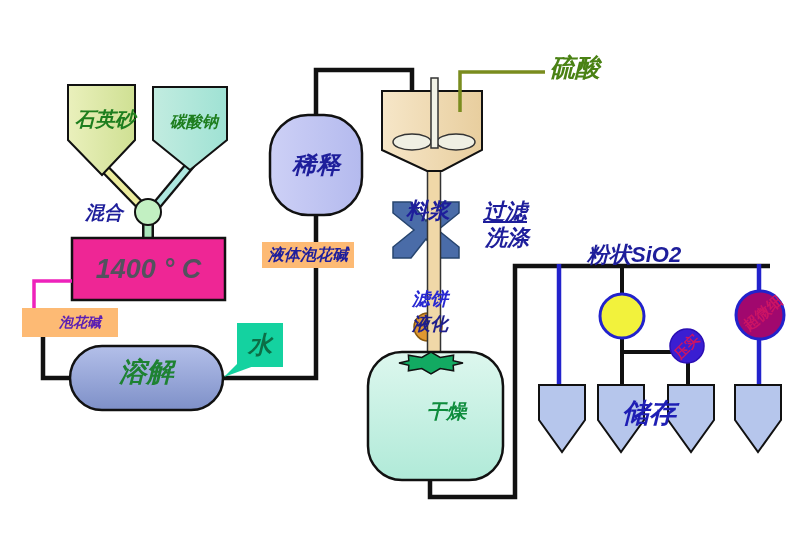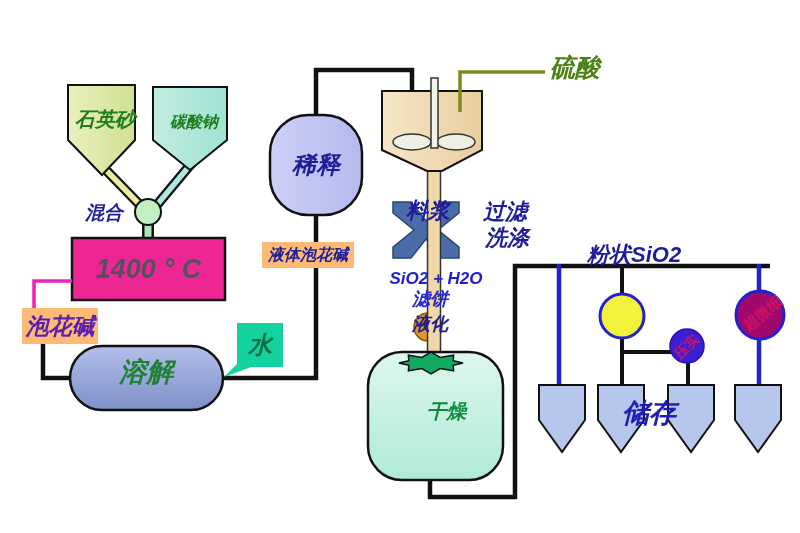--- a/index.html
+++ b/index.html
@@ -125,39 +125,38 @@
   </svg>
 
   <div class="lbl c-green" style="left:71px;top:108px;width:68px;text-align:center;font-size:20px;">石英砂</div>
 
   <div class="lbl c-green" style="left:164px;top:113px;width:60px;text-align:center;font-size:16px;">碳酸钠</div>
 
   <div class="lbl c-navy" style="left:85px;top:203px;font-size:19px;">混合</div>
 
   <div class="boxlbl c-gray" style="left:72px;top:238px;width:153px;height:62px;font-size:27px;">1400 ° C</div>
 
-  <div class="boxlbl tag c-purple" style="left:22px;top:308px;width:76px;height:36px;font-size:23px;">泡花碱</div>
+  <div class="boxlbl tag c-purple" style="left:22px;top:308px;width:76px;height:29px;font-size:14px;padding-left:20px;">泡花碱</div>
 
   <div class="boxlbl c-green" style="left:70px;top:346px;width:153px;height:52px;font-size:27px;color:#1e8232;">溶解</div>
 
   <div class="boxlbl" style="left:237px;top:323px;width:46px;height:44px;font-size:24px;color:#0c6e46;">水</div>
 
   <div class="boxlbl c-navy" style="left:270px;top:115px;width:92px;height:100px;font-size:24px;">稀释</div>
 
   <div class="boxlbl tag c-navy" style="left:262px;top:242px;width:92px;height:26px;font-size:16px;">液体泡花碱</div>
 
   <div class="lbl c-olive" style="left:550px;top:54px;font-size:25px;">硫酸</div>
 
 
   <div class="lbl c-navy" style="left:406px;top:199px;font-size:22px;">料浆</div>
 
-  <div class="lbl c-navy" style="left:483px;top:200px;font-size:22px;">过滤</div>
+  <div class="lbl c-navy" style="left:483px;top:200px;font-size:22px;text-decoration:underline;">过滤</div>
   <div class="lbl c-navy" style="left:485px;top:226px;font-size:22px;">洗涤</div>
 
-  <div class="lbl c-blue" style="left:386px;top:270px;width:100px;text-align:center;font-size:17px;">SiO2 + H2O</div>
 
   <div class="lbl" style="left:412px;top:290px;font-size:18px;color:#2828d2;">滤饼</div>
 
   <div class="lbl" style="left:412px;top:315px;font-size:18px;color:#1e1e8c;">液化</div>
 
   <div class="boxlbl c-dgreen" style="left:368px;top:352px;width:157px;height:118px;font-size:20px;">干燥</div>
 
   <div class="lbl c-navy" style="left:587px;top:243px;font-size:22px;">粉状SiO2</div>
 
   <div class="lbl" style="left:622px;top:399px;font-size:27px;color:#1e1eb4;">储存</div>

